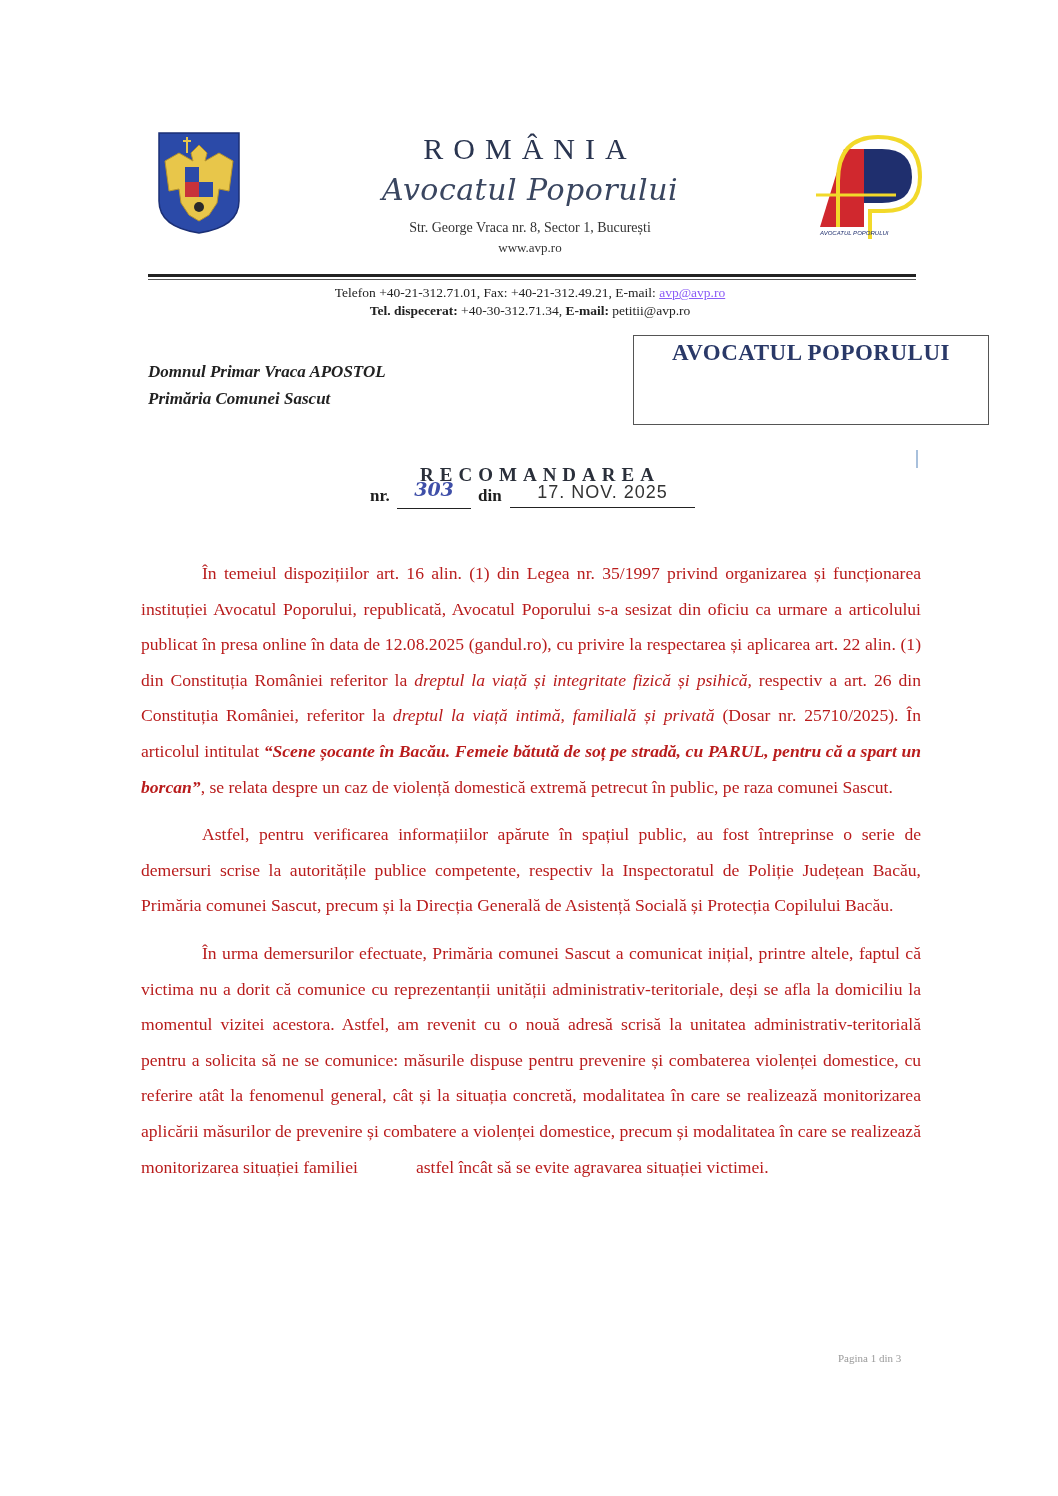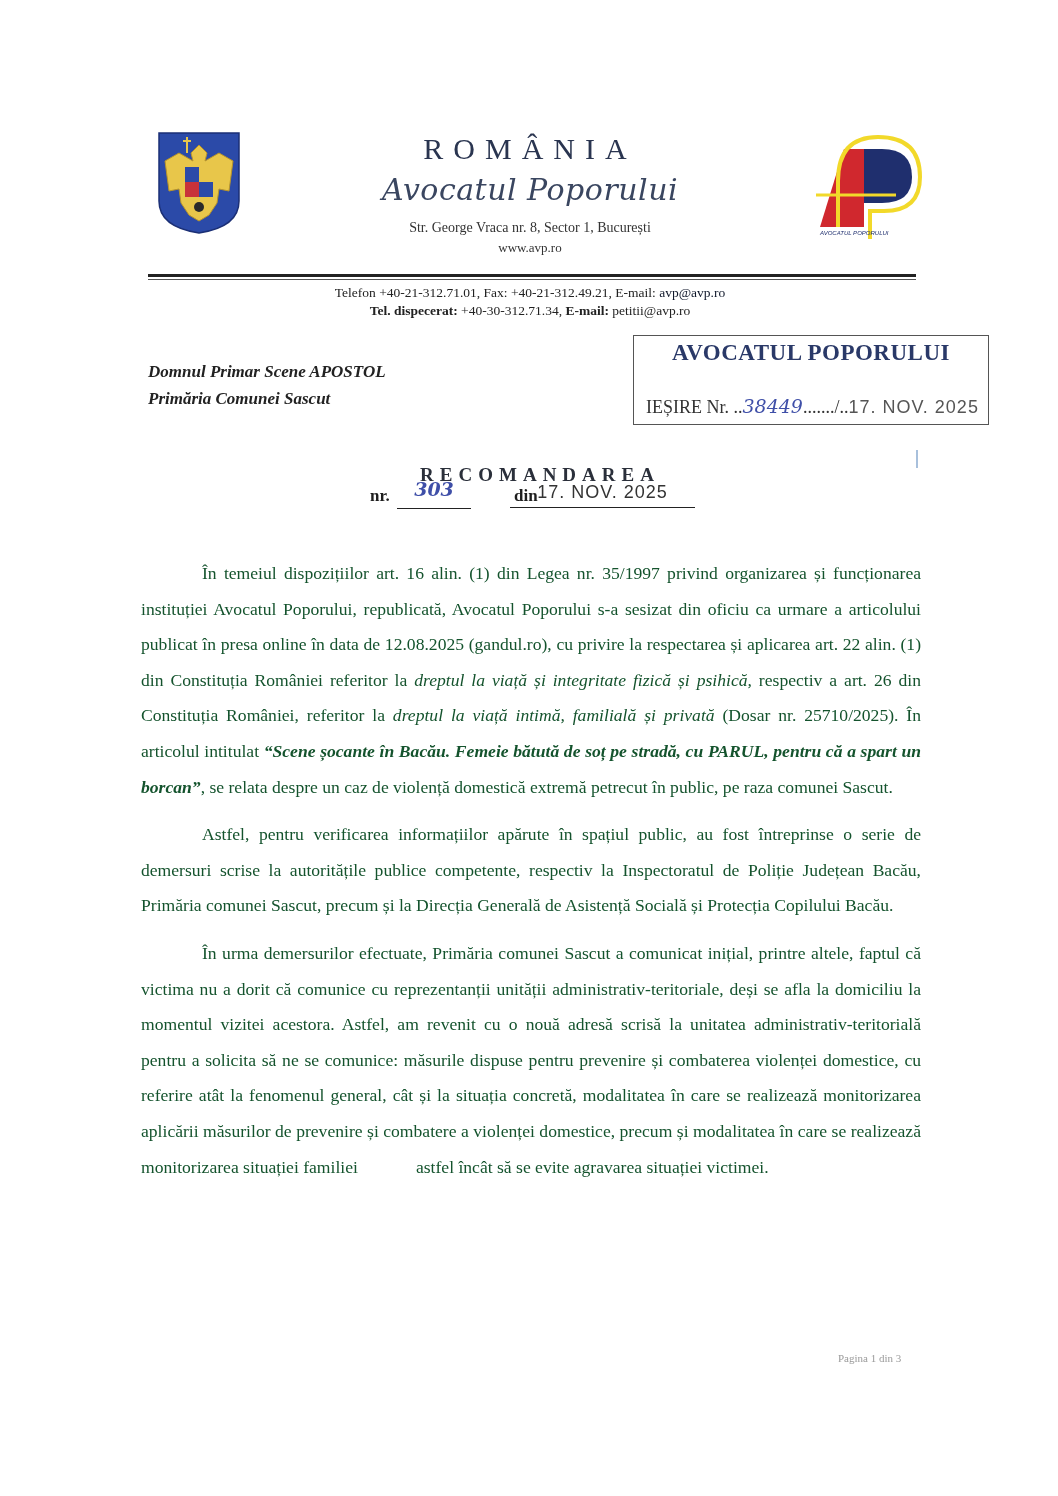--- a/index.html
+++ b/index.html
@@ -32,21 +32,21 @@
     .rule-thick {
       left: 148px; top: 274px; width: 768px; height: 3px; background: #222;
     }
     .rule-thin {
       left: 148px; top: 279px; width: 768px; height: 1px; background: #555;
     }
     .contact1 {
       left: 150px; top: 285px; width: 760px; text-align: center;
       font-size: 13.5px; color: #222;
     }
-    .contact1 .link { color: #0f172a; }
+    .contact1 .link { color: #8b5cf6; text-decoration: underline; }
     .contact2 {
       left: 150px; top: 303px; width: 760px; text-align: center;
       font-size: 13.5px; color: #222;
     }
     .contact2 b { font-weight: bold; }
 
     
     .addressee {
       left: 148px; top: 358px; font-style: italic; font-weight: bold;
       font-size: 17px; line-height: 27px; color: #222;
@@ -78,31 +78,31 @@
     }
     .rec-line {
       left: 370px; top: 478px; height: 36px; width: 340px; font-size: 17px; font-weight: bold;
     }
     .rec-line .lbl { position: absolute; top: 8px; }
     .rec-line .nr-lbl { left: 0; }
     .rec-line .nr-val {
       position: absolute; left: 27px; top: 0; width: 74px; height: 30px;
       border-bottom: 1.5px solid #222; text-align: center;
     }
-    .rec-line .din-lbl { left: 108px; margin-left: 36px; }
+    .rec-line .din-lbl { left: 108px; }
     .rec-line .din-val {
       position: absolute; left: 140px; top: 0; width: 185px; height: 30px;
       border-bottom: 1.5px solid #222; text-align: center; font-weight: normal;
       font-family: "Liberation Sans", sans-serif; font-size: 18px; letter-spacing: 1px; color: #333; padding-top: 4px; box-sizing: border-box;
     }
 
     
     .body-text {
       left: 141px; top: 556px; width: 780px;
-      font-size: 17.6px; line-height: 35.6px; text-align: justify; color: #14532d;
+      font-size: 17.6px; line-height: 35.6px; text-align: justify; color: #b91c1c;
     }
     .body-text p { margin: 0 0 0 0; text-indent: 61px; }
     .body-text p + p { margin-top: 12px; }
     .body-text .it { font-style: italic; }
     .body-text .bi { font-style: italic; font-weight: bold; }
     .body-text .gap { display: inline-block; width: 58px; }
 
     .scanmark { left: 916px; top: 450px; width: 2px; height: 18px; background: #a8c0dc; }
 
     .footer {
@@ -145,29 +145,26 @@
 <div class="abs rule-thin"></div>
 
 <div class="abs contact1">
   <span>Telefon +40-21-312.71.01, Fax: +40-21-312.49.21, E-mail: </span><span class="link">avp@avp.ro</span>
 </div>
 <div class="abs contact2">
   <b>Tel. dispecerat:</b><span> +40-30-312.71.34, </span><b>E-mail:</b><span> petitii@avp.ro</span>
 </div>
 
 <div class="abs addressee">
-  <div>Domnul Primar Scene APOSTOL</div>
+  <div>Domnul Primar Vraca APOSTOL</div>
   <div>Primăria Comunei Sascut</div>
 </div>
 
 <div class="abs stamp">
   <div class="stamp-title">AVOCATUL POPORULUI</div>
-  <div class="stamp-row">
-    <span>IEȘIRE Nr. </span><span>..</span><span class="hand">38449</span><span>......./..</span><span class="stamp-date">17. NOV. 2025</span>
-  </div>
 </div>
 
 <div class="abs scanmark"></div>
 
 <div class="abs rec-title">RECOMANDAREA</div>
 <div class="abs rec-line">
   <span class="lbl nr-lbl">nr.</span>
   <span class="nr-val hand">303</span>
   <span class="lbl din-lbl">din</span>
   <span class="din-val">17. NOV. 2025</span>

